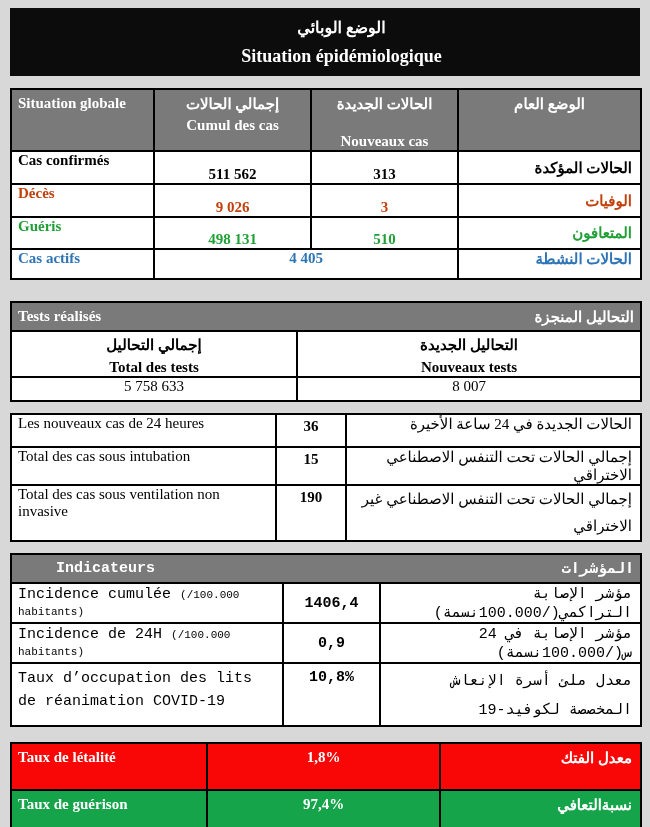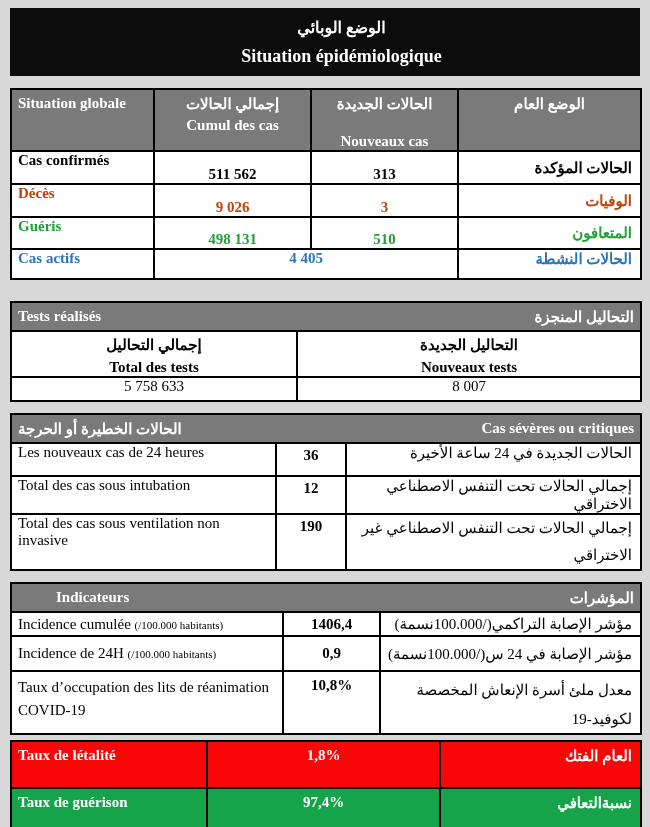--- a/index.html
+++ b/index.html
@@ -47,21 +47,21 @@
   .t-global thead th{height:50px;}
   .row-red td{color:#c2410c;}
   .row-green td{color:#21a038;}
   .row-blue td{color:#2e75b6;}
 
   
   .t-tests{margin-bottom:11px;}
 
   
   .t-severe{margin-bottom:11px;}
-  .t-ind{margin-bottom:5px;}
+  .t-ind{margin-bottom:15px;font-family:Liberation Mono, monospace;}
   .t-severe td,.t-ind td{font-size:15px;}
   .val{font-weight:bold;text-align:center;vertical-align:top;padding-top:3px;}
 
   
   .rate-red td{background:#f90606;color:#fff;font-weight:bold;font-size:15px;height:40px;vertical-align:top;padding-top:5px;}
   .rate-green td{background:#16a44b;color:#fff;font-weight:bold;font-size:15px;height:40px;vertical-align:top;padding-top:5px;}
 </style>
 </head>
 <body>
 
@@ -151,36 +151,28 @@
     </tbody>
   </table>
 
   <table class="t-severe">
     <colgroup>
         <col style="width:265px">
         <col style="width:70px">
         <col style="width:295px">
       </colgroup>
     <tbody>
-      <tr>
-        <td class="bar" colspan="3">
-          <div class="bar-flex">
-            <span style="direction:rtl;">الحالات الخطيرة أو الحرجة</span>
-            <span>Cas sévères ou critiques</span>
-          </div>
-        </td>
-      </tr>
       <tr style="height:33px;">
         <td class="left top">Les nouveaux cas de 24 heures</td>
         <td class="val">36</td>
         <td class="ar top fs14">الحالات الجديدة في 24 ساعة الأخيرة</td>
       </tr>
       <tr style="height:30px;">
         <td class="left top">Total des cas sous intubation</td>
-        <td class="val">12</td>
+        <td class="val">15</td>
         <td class="ar top fs14">إجمالي الحالات تحت التنفس الاصطناعي الاختراقي</td>
       </tr>
       <tr style="height:55px;">
         <td class="left top">Total des cas sous ventilation non invasive</td>
         <td class="val">190</td>
         <td class="ar top fs14" style="line-height:1.8;">إجمالي الحالات تحت التنفس الاصطناعي غير الاختراقي</td>
       </tr>
     </tbody>
   </table>
 
@@ -220,21 +212,21 @@
   <table>
     <colgroup>
         <col style="width:196px">
         <col style="width:233px">
         <col style="width:201px">
       </colgroup>
     <tbody>
       <tr class="rate-red">
         <td class="left">Taux de létalité</td>
         <td class="ctr">1,8%</td>
-        <td class="ar">العام الفتك</td>
+        <td class="ar">معدل الفتك</td>
       </tr>
       <tr class="rate-green">
         <td class="left">Taux de guérison</td>
         <td class="ctr">97,4%</td>
         <td class="ar">نسبةالتعافي</td>
       </tr>
     </tbody>
   </table>
 
 </div>

